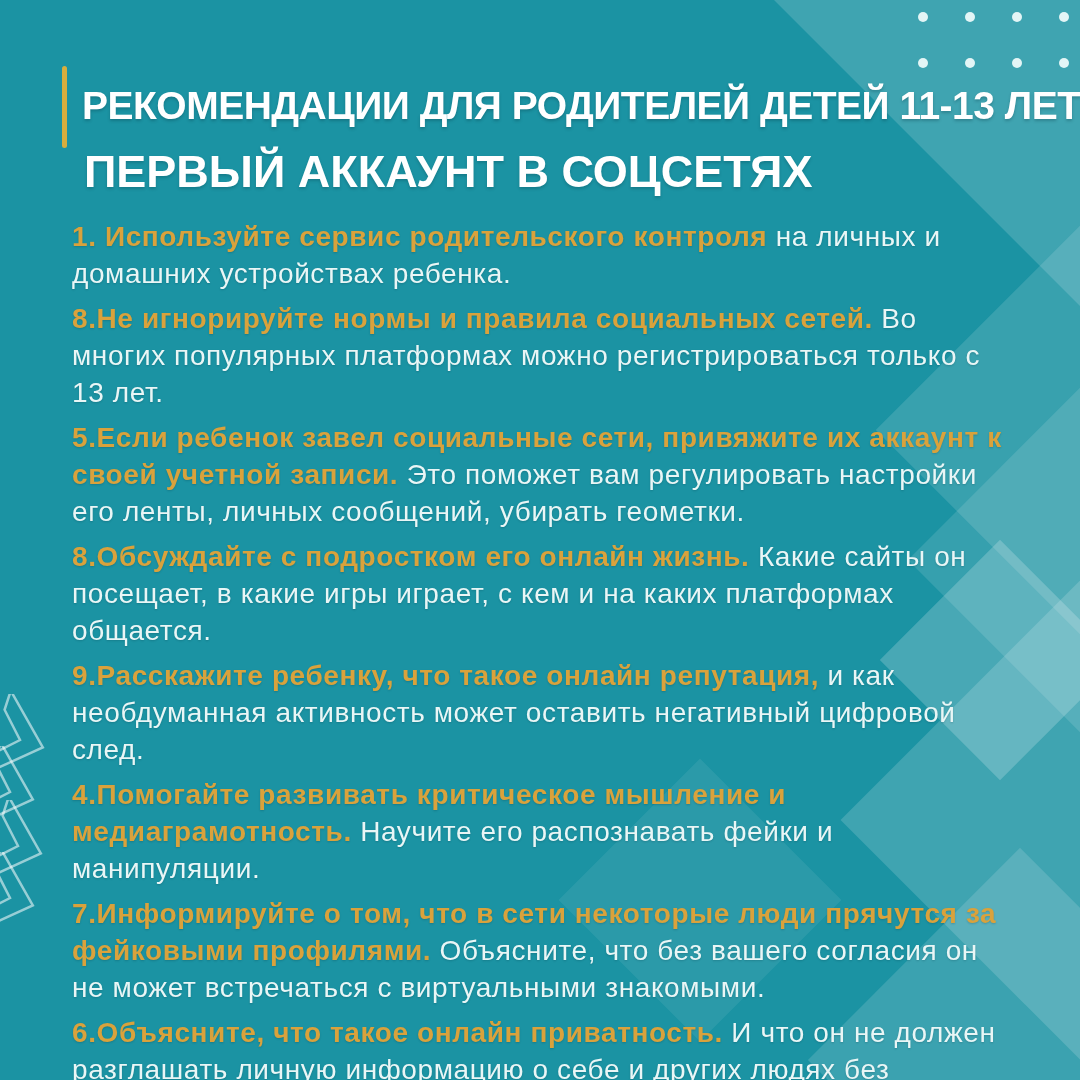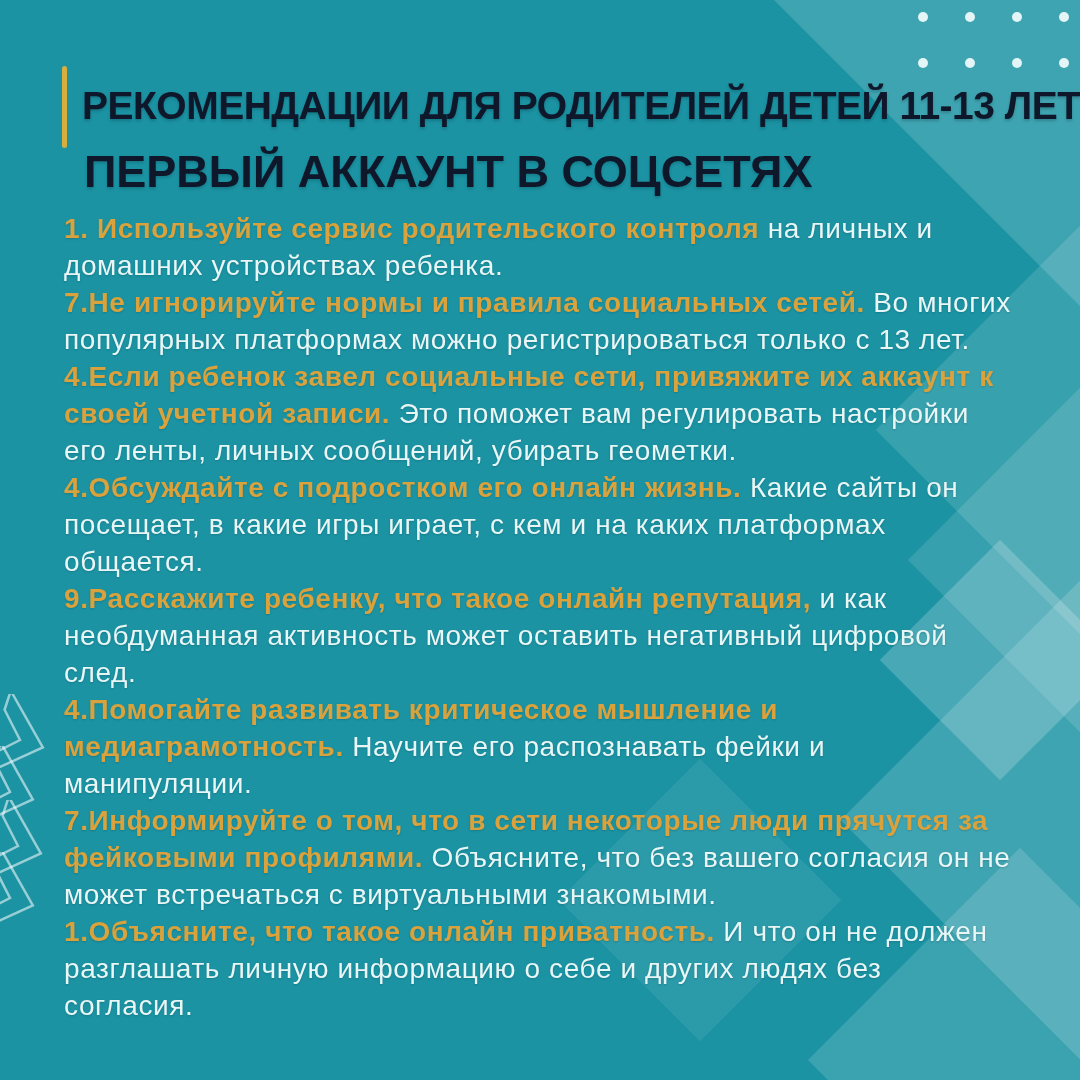--- a/index.html
+++ b/index.html
@@ -56,43 +56,43 @@
     border-radius: 3px;
     background: #D8AE3E;
   }
   .title {
     position: absolute;
     left: 82px; top: 84px;
     width: 980px;
     font-size: 39px;
     font-weight: 700;
     letter-spacing: -0.5px;
-    color: #0f172a;
+    color: #ffffff;
     text-shadow: 0 2px 3px rgba(0,40,50,0.25);
     white-space: nowrap;
   }
   .subtitle {
     position: absolute;
     left: 84px; top: 146px;
     font-size: 45px;
     font-weight: 700;
     letter-spacing: 0px;
-    color: #0f172a;
+    color: #ffffff;
     text-shadow: 0 2px 3px rgba(0,40,50,0.22);
     white-space: nowrap;
   }
 
   
   .rec-list {
     position: absolute;
     left: 64px; top: 210px;
     width: 952px;
   }
   .rec-item {
-    margin: 0;
+    margin: 8px;
     font-size: 28px;
     line-height: 37px;
     letter-spacing: 0.6px;
     color: #E9F6F6;
     text-shadow: 0 1px 2px rgba(0,40,50,0.20);
   }
   .rec-item .lead {
     font-weight: 700;
     color: #D9A23C;
   }
@@ -147,29 +147,29 @@
     </div>
   </div>
 
   <div class="accent-bar"></div>
   <div class="title">РЕКОМЕНДАЦИИ ДЛЯ РОДИТЕЛЕЙ ДЕТЕЙ 11-13 ЛЕТ</div>
   <div class="subtitle">ПЕРВЫЙ АККАУНТ В СОЦСЕТЯХ</div>
 
   <div class="rec-list" id="rec-list">
     <p class="rec-item"><span class="lead">1. Используйте сервис родительского контроля</span><span class="rest"> на личных и домашних устройствах ребенка.</span></p>
 
-    <p class="rec-item"><span class="lead">7.Не игнорируйте нормы и правила социальных сетей.</span><span class="rest"> Во многих популярных платформах можно регистрироваться только с 13 лет.</span></p>
+    <p class="rec-item"><span class="lead">8.Не игнорируйте нормы и правила социальных сетей.</span><span class="rest"> Во многих популярных платформах можно регистрироваться только с 13 лет.</span></p>
 
-    <p class="rec-item"><span class="lead">4.Если ребенок завел социальные сети, привяжите их аккаунт к своей учетной записи.</span><span class="rest"> Это поможет вам регулировать настройки его ленты, личных сообщений, убирать геометки.</span></p>
+    <p class="rec-item"><span class="lead">5.Если ребенок завел социальные сети, привяжите их аккаунт к своей учетной записи.</span><span class="rest"> Это поможет вам регулировать настройки его ленты, личных сообщений, убирать геометки.</span></p>
 
-    <p class="rec-item"><span class="lead">4.Обсуждайте с подростком его онлайн жизнь.</span><span class="rest"> Какие сайты он посещает, в какие игры играет, с кем и на каких платформах общается.</span></p>
+    <p class="rec-item"><span class="lead">8.Обсуждайте с подростком его онлайн жизнь.</span><span class="rest"> Какие сайты он посещает, в какие игры играет, с кем и на каких платформах общается.</span></p>
 
     <p class="rec-item"><span class="lead">9.Расскажите ребенку, что такое онлайн репутация,</span><span class="rest"> и как необдуманная активность может оставить негативный цифровой след.</span></p>
 
 
     <p class="rec-item"><span class="lead">4.Помогайте развивать критическое мышление и медиаграмотность.</span><span class="rest"> Научите его распознавать фейки и манипуляции.</span></p>
 
     <p class="rec-item"><span class="lead">7.Информируйте о том, что в сети некоторые люди прячутся за фейковыми профилями.</span><span class="rest"> Объясните, что без вашего согласия он не может встречаться с виртуальными знакомыми.</span></p>
 
-    <p class="rec-item"><span class="lead">1.Объясните, что такое онлайн приватность.</span><span class="rest"> И что он не должен разглашать личную информацию о себе и других людях без согласия.</span></p>
+    <p class="rec-item"><span class="lead">6.Объясните, что такое онлайн приватность.</span><span class="rest"> И что он не должен разглашать личную информацию о себе и других людях без согласия.</span></p>
   </div>
 
 </div>
 
 </body></html>

